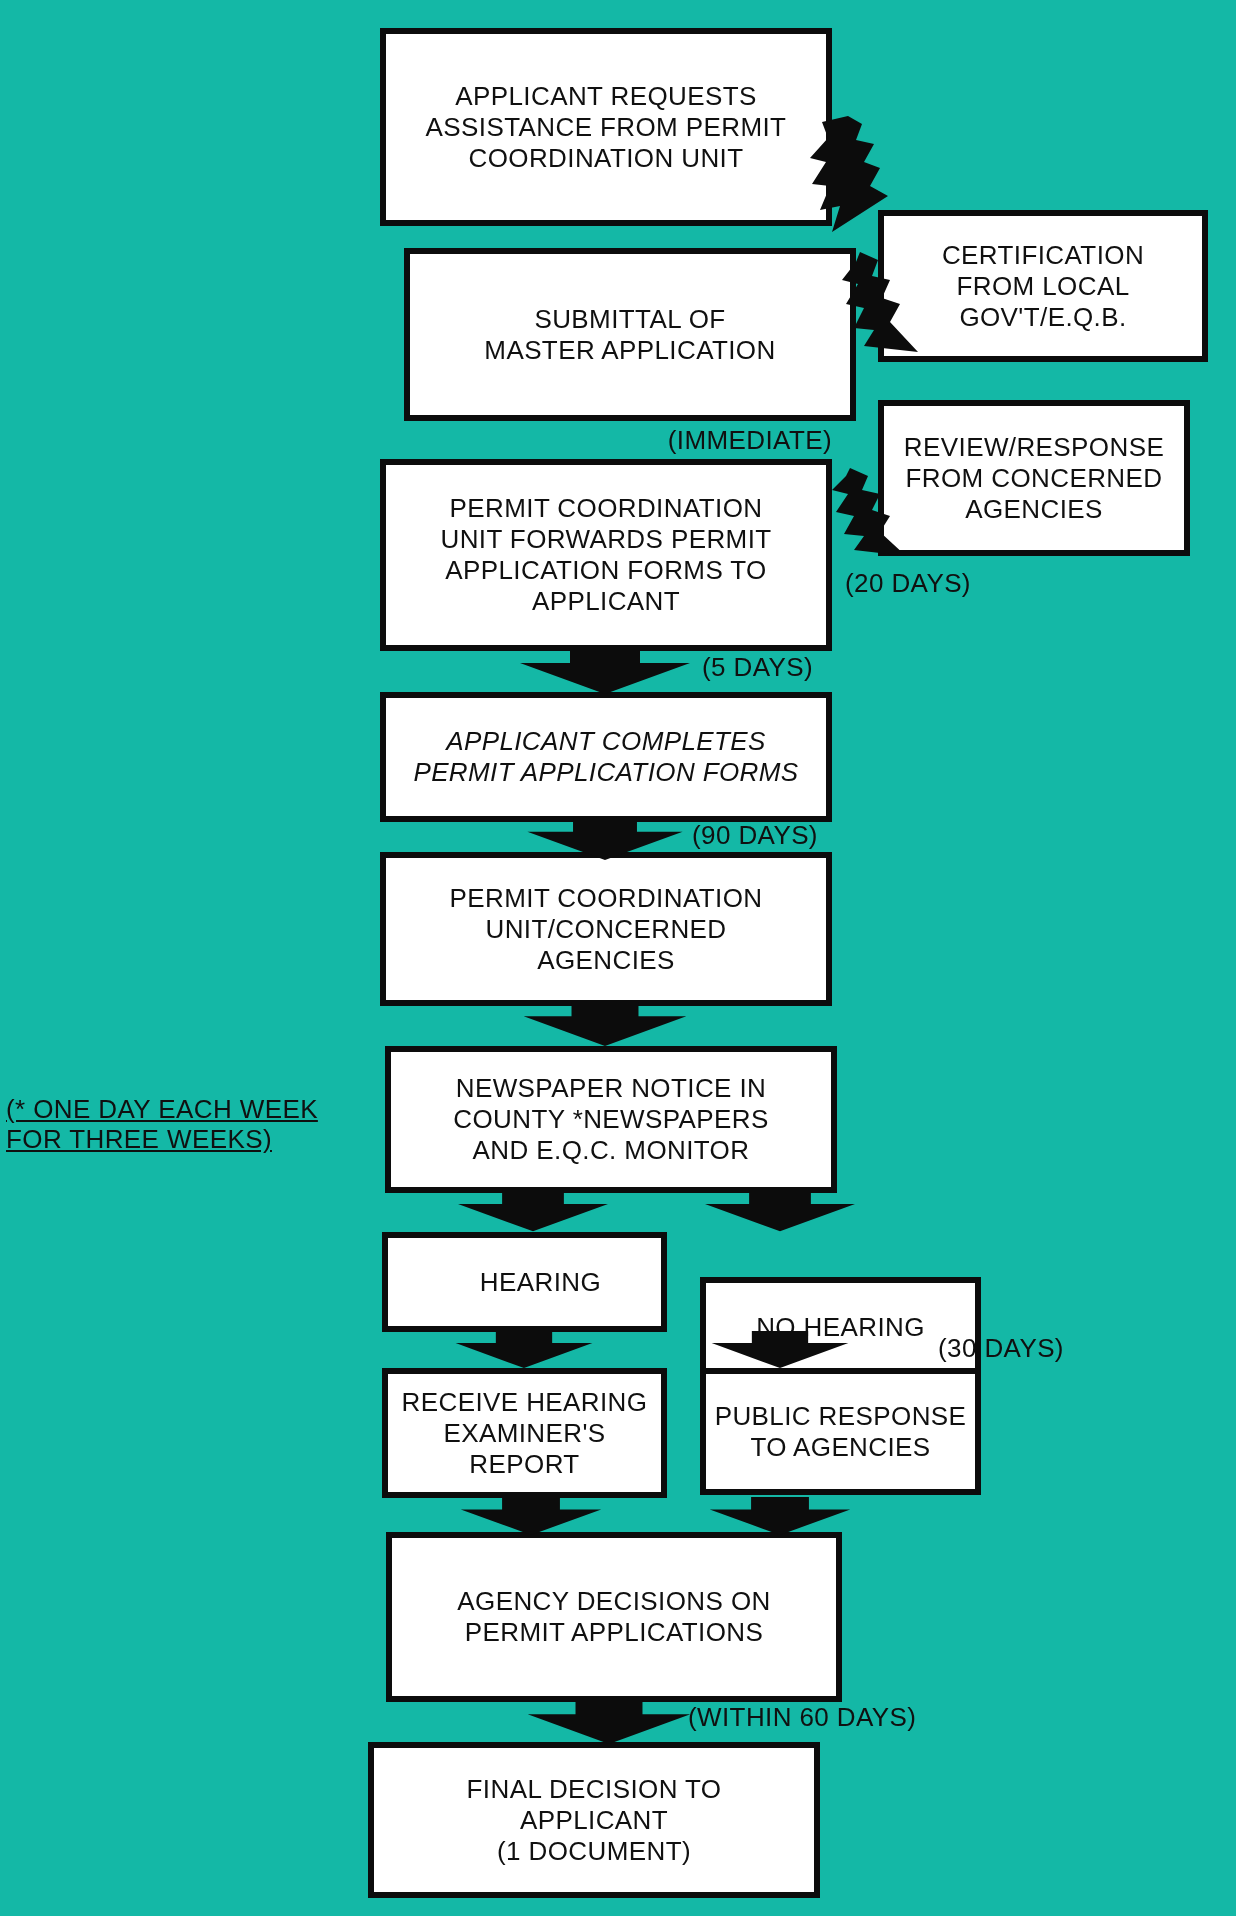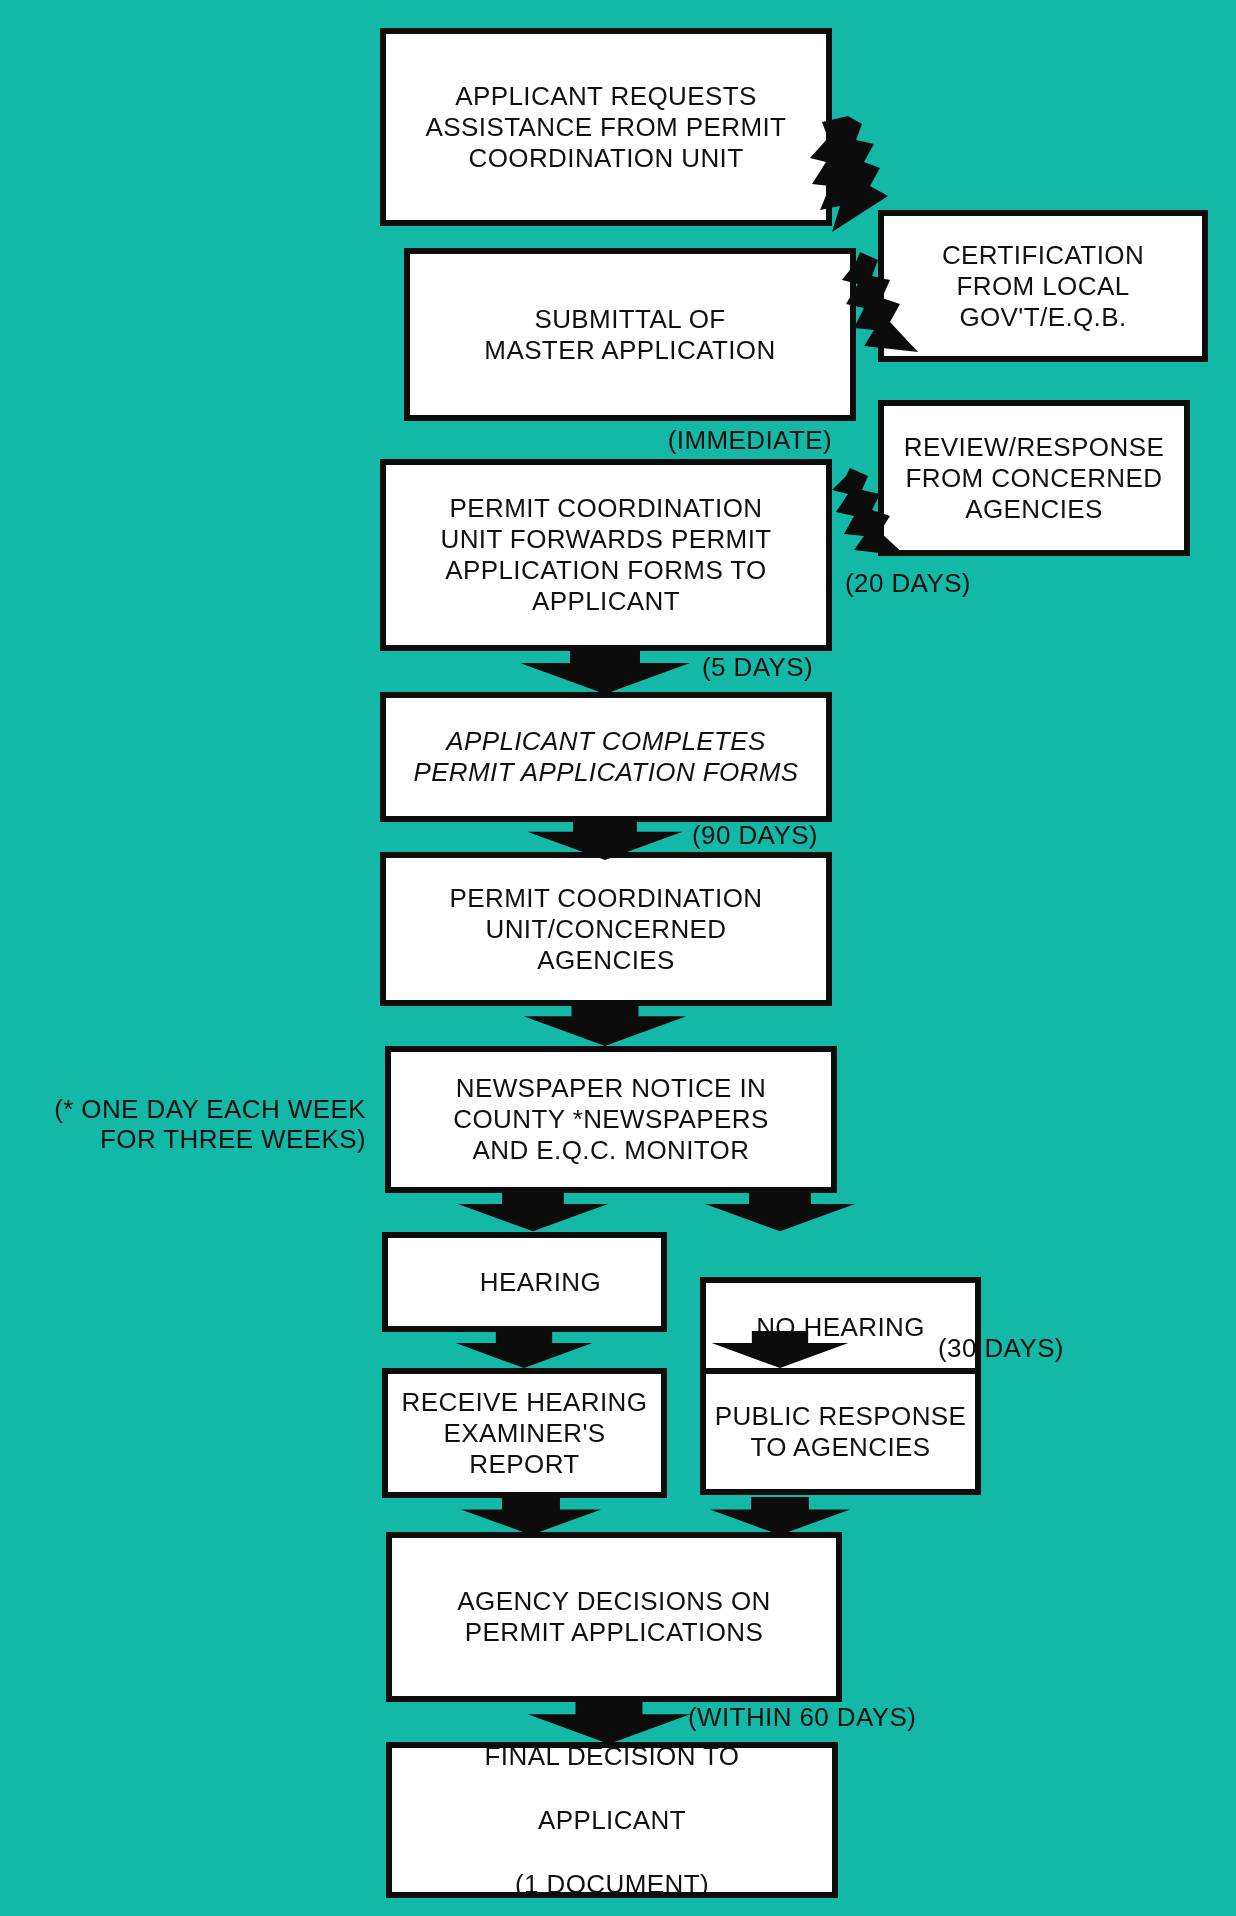--- a/index.html
+++ b/index.html
@@ -8,21 +8,21 @@
     font-family:"Liberation Sans","DejaVu Sans",sans-serif;color:#101010;
     overflow:hidden;
   }
   .box{
     position:absolute;box-sizing:border-box;border:6px solid #0c0c0c;background:#ffffff;
     display:flex;flex-direction:column;justify-content:center;align-items:center;
     text-align:center;
   }
   .line{font-size:26px;line-height:31px;letter-spacing:.4px;white-space:nowrap;}
   .lbl{position:absolute;font-size:26px;line-height:30px;letter-spacing:.4px;white-space:nowrap;color:#101010;}
-  .note{position:absolute;text-align:right;}
+  .note{position:absolute;text-align:left;text-decoration:underline;}
   .arrow{position:absolute;}
   svg{display:block;}
 </style>
 </head>
 <body>
 
 <div class="stage">
 
   <div class="box" style="left:380px;top:28px;width:452px;height:198px;">
     <div class="line">APPLICANT REQUESTS</div>
@@ -88,21 +88,21 @@
   <div class="box" style="left:700px;top:1368px;width:281px;height:127px;">
     <div class="line">PUBLIC RESPONSE</div>
     <div class="line">TO AGENCIES</div>
   </div>
 
   <div class="box" style="left:386px;top:1532px;width:456px;height:170px;">
     <div class="line">AGENCY DECISIONS ON</div>
     <div class="line">PERMIT APPLICATIONS</div>
   </div>
 
-  <div class="box" style="left:386px;top:1742px;width:452px;height:156px;gap:33px;">
+  <div class="box" style="left:368px;top:1742px;width:452px;height:156px;">
     <div class="line">FINAL DECISION TO</div>
     <div class="line">APPLICANT</div>
     <div class="line">(1 DOCUMENT)</div>
   </div>
 
   <div class="lbl" style="left:560px;top:425px;width:272px;text-align:right;">(IMMEDIATE)</div>
   <div class="lbl" style="left:845px;top:568px;">(20 DAYS)</div>
   <div class="lbl" style="left:702px;top:652px;">(5 DAYS)</div>
   <div class="lbl" style="left:692px;top:820px;">(90 DAYS)</div>
   <div class="lbl" style="left:938px;top:1333px;">(30 DAYS)</div>

